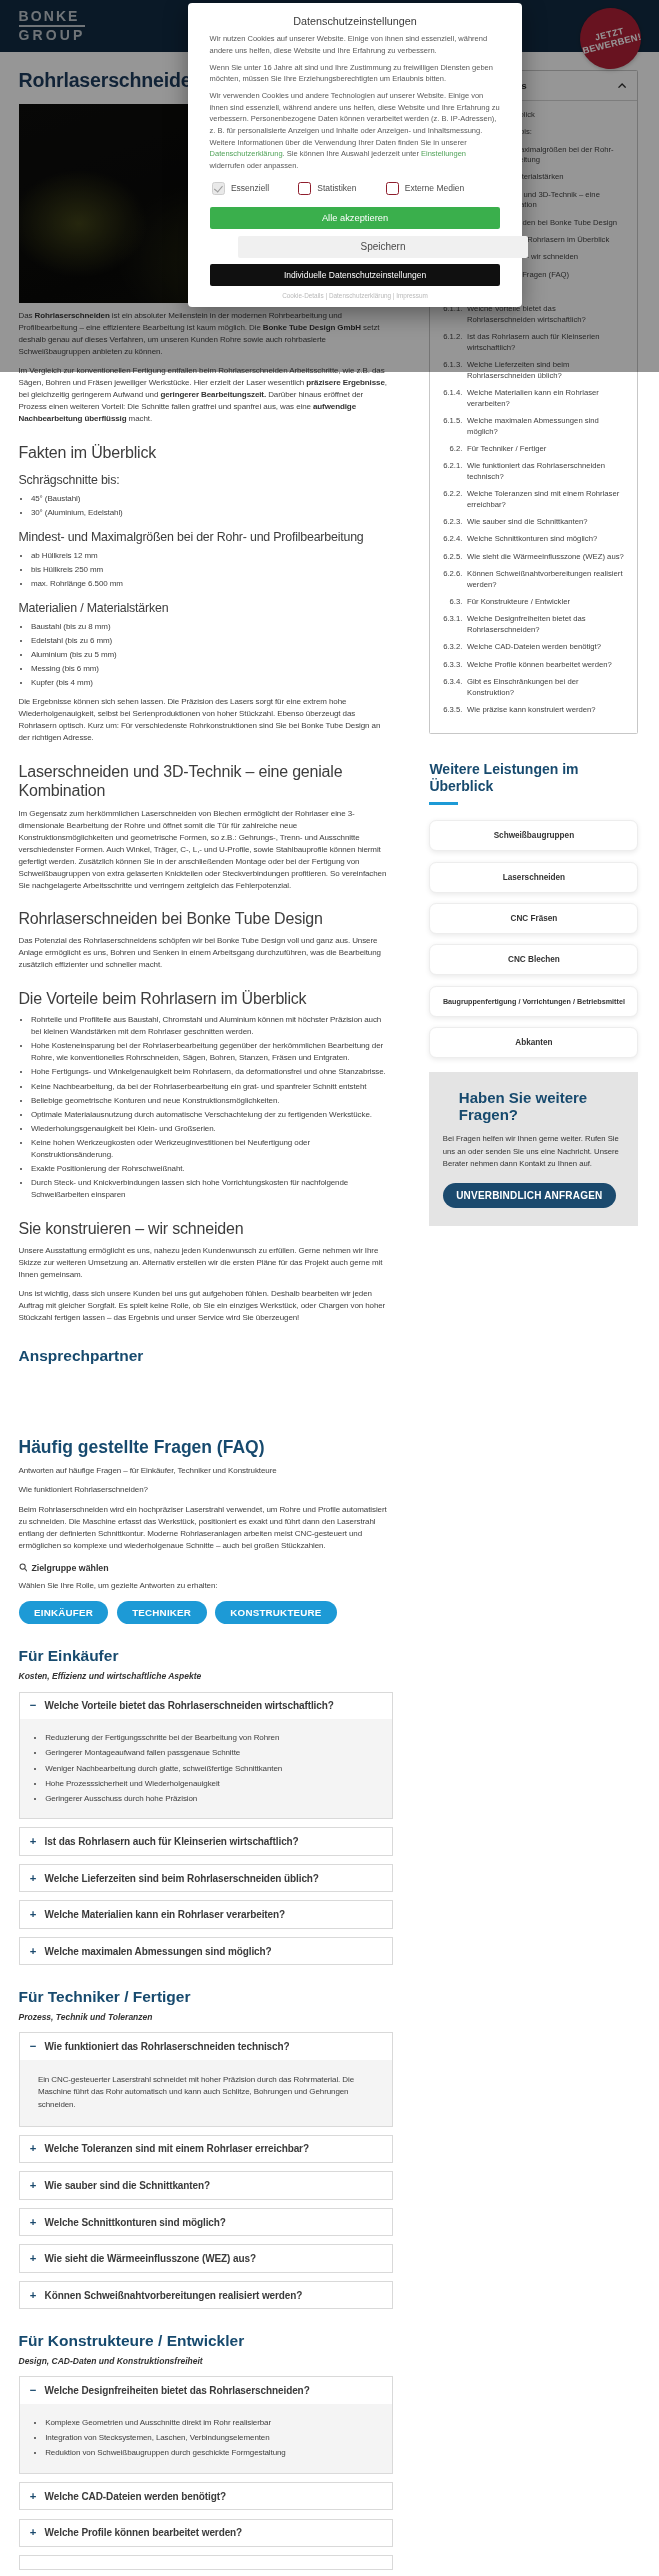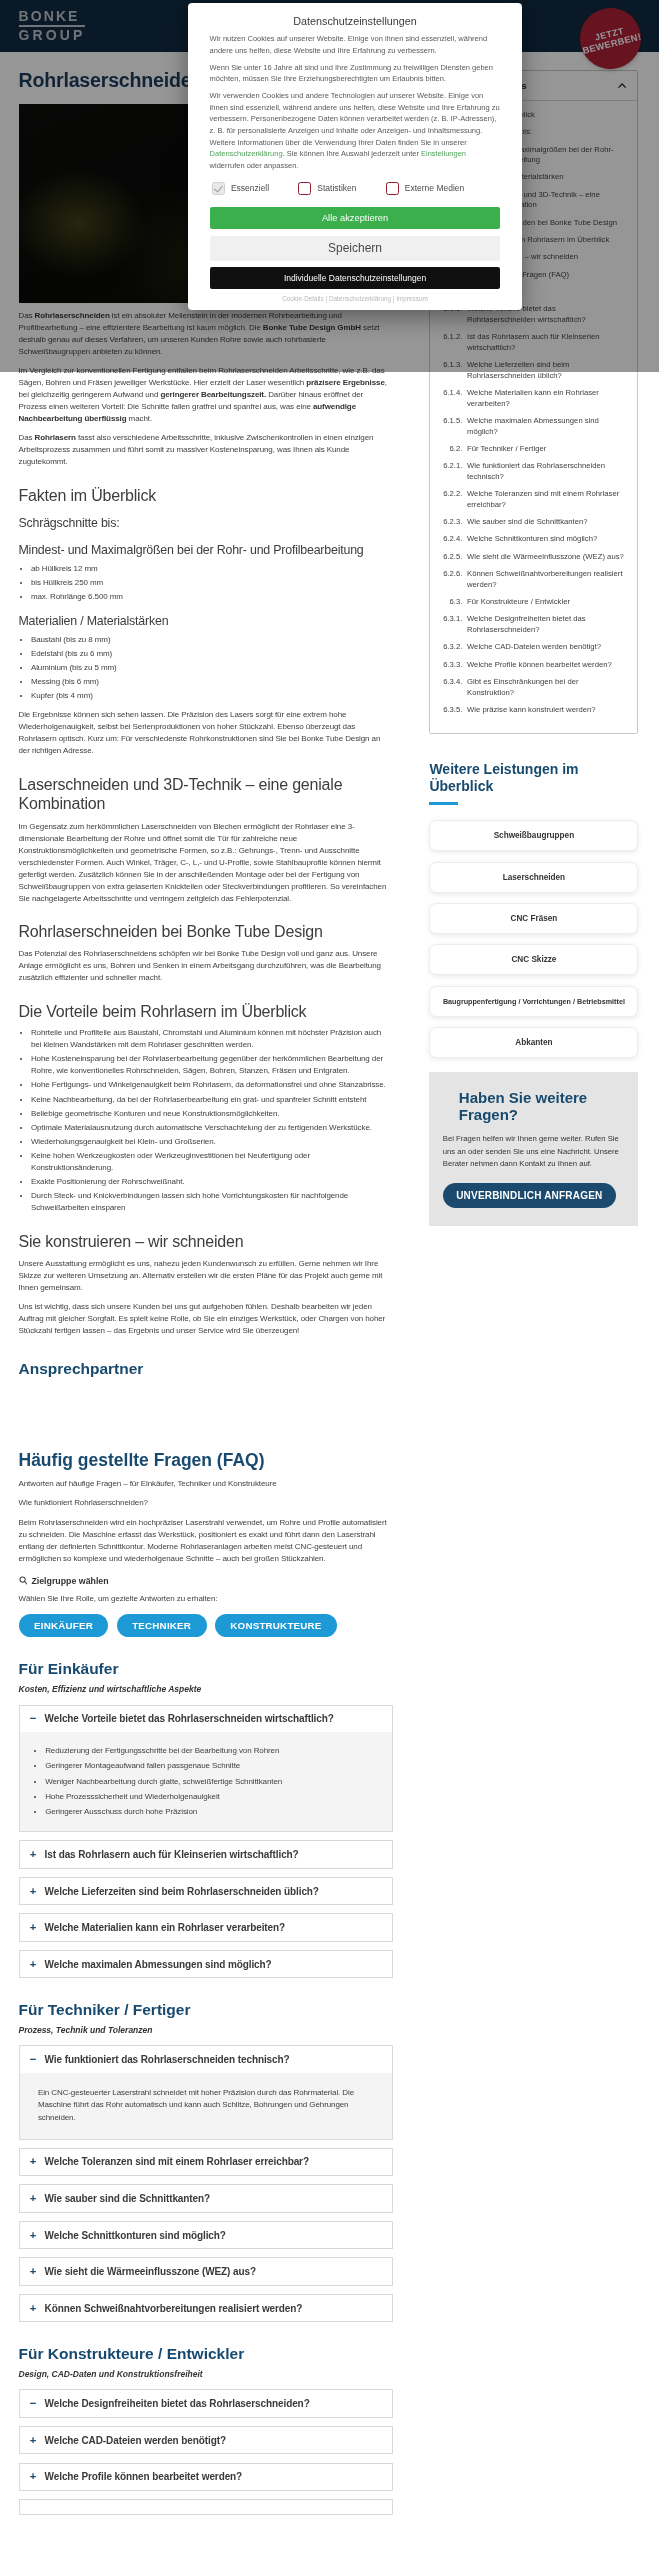--- a/index.html
+++ b/index.html
@@ -91,21 +91,21 @@
   .glink { color:#52a35a; }
   .ck-row { display:flex; gap:29px; margin:10.3px 0 12.4px; padding-left:2.1px; }
   .ck-opt { display:flex; align-items:center; gap:6.2px; font-size:8.5px; color:#4c4c4c; }
   .ckb { width:13px; height:13px; border-radius:2.6px; flex:0 0 auto; position:relative; }
   .ckb.checked { background:#e9e9e9; border:0.5px solid #cfcfcf; }
   .ckb.checked::after { content:""; position:absolute; left:3.6px; top:1.5px; width:4.1px; height:6.7px;
     border-right:1.5px solid #9a9a9a; border-bottom:1.5px solid #9a9a9a; transform:rotate(40deg); }
   .ckb.unchecked { background:#fff; border:1px solid #8f1d2c; }
   .ck-btn { width:100%; text-align:center; border-radius:2.1px; font-weight:400; }
   .ck-btn.green { background:#3aaf4c; color:#fff; font-size:9.3px; padding:6.2px 0; margin-bottom:6.2px; }
-  .ck-btn.grey { background:#f0f0f0; color:#4a4a4a; font-size:12px; padding:5.7px 0; margin-bottom:6.2px; }
+  .ck-btn.grey { background:#f0f0f0; color:#4a4a4a; font-size:10px; padding:5.7px 0; margin-bottom:6.2px;margin-left:28px; }
   .ck-btn.black { background:#101010; color:#fff; font-size:8.5px; padding:5.7px 0; }
   .ck-links { text-align:center; color:#b9b9b9; font-size:6.4px; margin-top:6.7px; }
 </style>
 </head>
 <body>
 
 <div class="page">
 
   <header class="site-header">
     <div class="logo">
@@ -120,23 +120,26 @@
   </div>
 
   <div class="content-wrap">
 
     <div class="main-col">
       <h1 class="page-title">Rohrlaserschneiden</h1>
       <div class="hero-video"></div>
       <div id="main-blocks">
           <p><span>Das </span><b>Rohrlaserschneiden</b><span> ist ein absoluter Meilenstein in der modernen Rohrbearbeitung und Profilbearbeitung – eine effizientere Bearbeitung ist kaum möglich. Die </span><b>Bonke Tube Design GmbH</b><span> setzt deshalb genau auf dieses Verfahren, um unseren Kunden Rohre sowie auch rohrbasierte Schweißbaugruppen anbieten zu können.</span></p>
           <p><span>Im Vergleich zur konventionellen Fertigung entfallen beim Rohrlaserschneiden Arbeitsschritte, wie z.B. das Sägen, Bohren und Fräsen jeweiliger Werkstücke. Hier erzielt der Laser wesentlich </span><b>präzisere Ergebnisse</b><span>, bei gleichzeitig geringerem Aufwand und </span><b>geringerer Bearbeitungszeit.</b><span> Darüber hinaus eröffnet der Prozess einen weiteren Vorteil: Die Schnitte fallen gratfrei und spanfrei aus, was eine </span><b>aufwendige Nachbearbeitung überflüssig</b><span> macht.</span></p>
-          <p><span>Das </span><b>Rohrlasern</b><span> fasst also verschiedene Arbeitsschritte, inklusive Zwischenkontrollen in einen einzigen Arbeitsprozess zusammen und führt somit zu massiver Kosteneinsparung, was Ihnen als Kunde zugutekommt.</span></p>
           <h2 class="h2g">Fakten im Überblick</h2>
           <h3 class="h3g">Schrägschnitte bis:</h3>
+          <ul>
+            <li>45° (Baustahl)</li>
+            <li>30° (Aluminium, Edelstahl)</li>
+          </ul>
           <h3 class="h3g">Mindest- und Maximalgrößen bei der Rohr- und Profilbearbeitung</h3>
           <ul>
             <li>ab Hüllkreis 12 mm</li>
             <li>bis Hüllkreis 250 mm</li>
             <li>max. Rohrlänge 6.500 mm</li>
           </ul>
           <h3 class="h3g">Materialien / Materialstärken</h3>
           <ul>
             <li>Baustahl (bis zu 8 mm)</li>
             <li>Edelstahl (bis zu 6 mm)</li>
@@ -271,20 +274,27 @@
             </div>
           </div>
           <h2 class="h2n">Für Konstrukteure / Entwickler</h2>
           <div class="sub-italic">Design, CAD-Daten und Konstruktionsfreiheit</div>
           <div class="faq-group">
             <div class="faq-item open">
               <div class="faq-head">
                 <span class="faq-icon">−</span>
                 <span class="faq-q">Welche Designfreiheiten bietet das Rohrlaserschneiden?</span>
               </div>
+              <div class="faq-body">
+                <ul>
+                  <li>Komplexe Geometrien und Ausschnitte direkt im Rohr realisierbar</li>
+                  <li>Integration von Stecksystemen, Laschen, Verbindungselementen</li>
+                  <li>Reduktion von Schweißbaugruppen durch geschickte Formgestaltung</li>
+                </ul>
+              </div>
             </div>
             <div class="faq-item">
               <div class="faq-head">
                 <span class="faq-icon">+</span>
                 <span class="faq-q">Welche CAD-Dateien werden benötigt?</span>
               </div>
             </div>
             <div class="faq-item">
               <div class="faq-head">
                 <span class="faq-icon">+</span>
@@ -423,21 +433,21 @@
             </div>
           </div>
       </div>
 
       <h2 class="aside-h2">Weitere Leistungen im Überblick</h2>
       <div class="aside-underline"></div>
       <div id="svc-buttons">
           <div class="svc-btn">Schweißbaugruppen</div>
           <div class="svc-btn">Laserschneiden</div>
           <div class="svc-btn">CNC Fräsen</div>
-          <div class="svc-btn">CNC Skizze</div>
+          <div class="svc-btn">CNC Blechen</div>
           <div class="svc-btn long">Baugruppenfertigung / Vorrichtungen / Betriebsmittel</div>
           <div class="svc-btn">Abkanten</div>
         </div>
 
       <div class="contact-box">
         <div class="cb-title">Haben Sie weitere Fragen?</div>
         <div class="cb-text">Bei Fragen helfen wir Ihnen gerne weiter. Rufen Sie uns an oder senden Sie uns eine Nachricht. Unsere Berater nehmen dann Kontakt zu Ihnen auf.</div>
         <span class="cb-btn">UNVERBINDLICH ANFRAGEN</span>
       </div>
     </aside>

